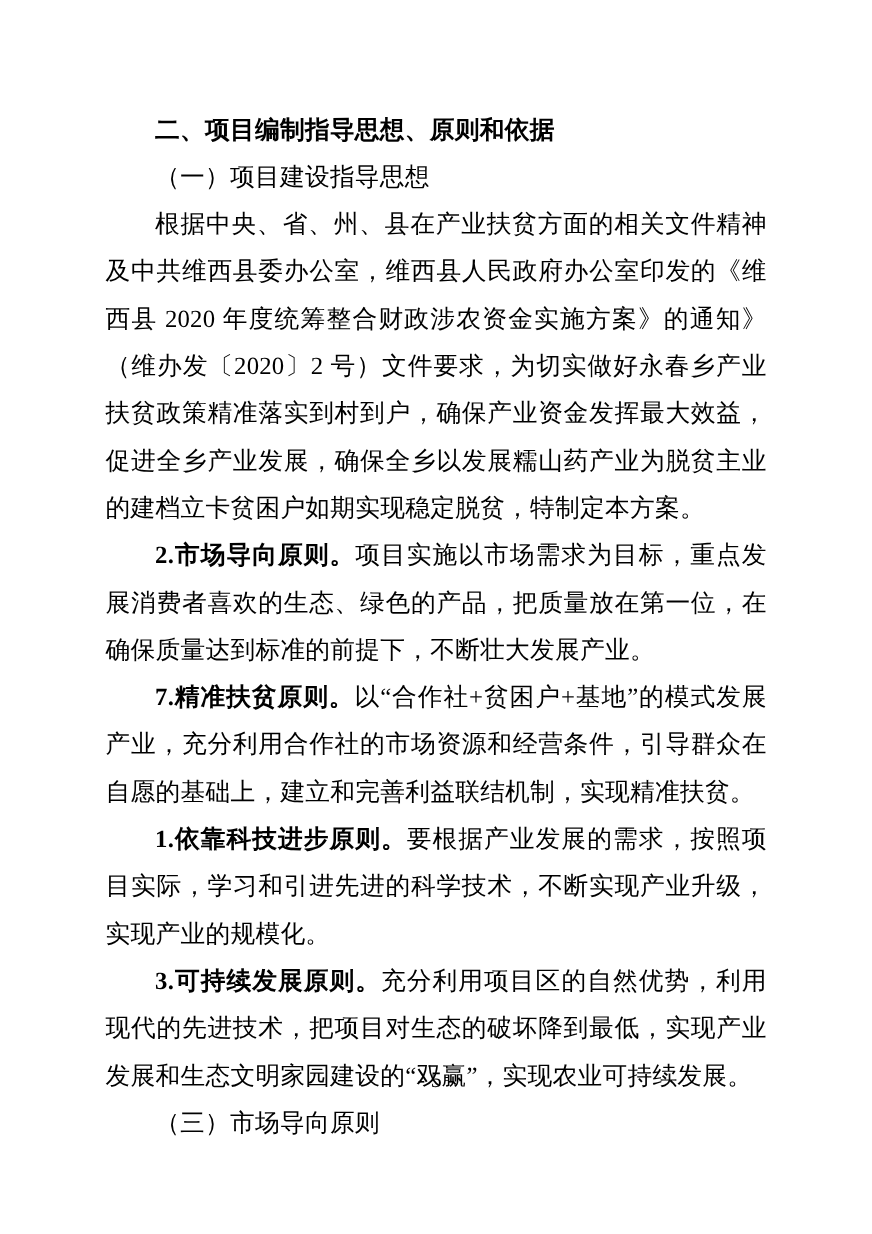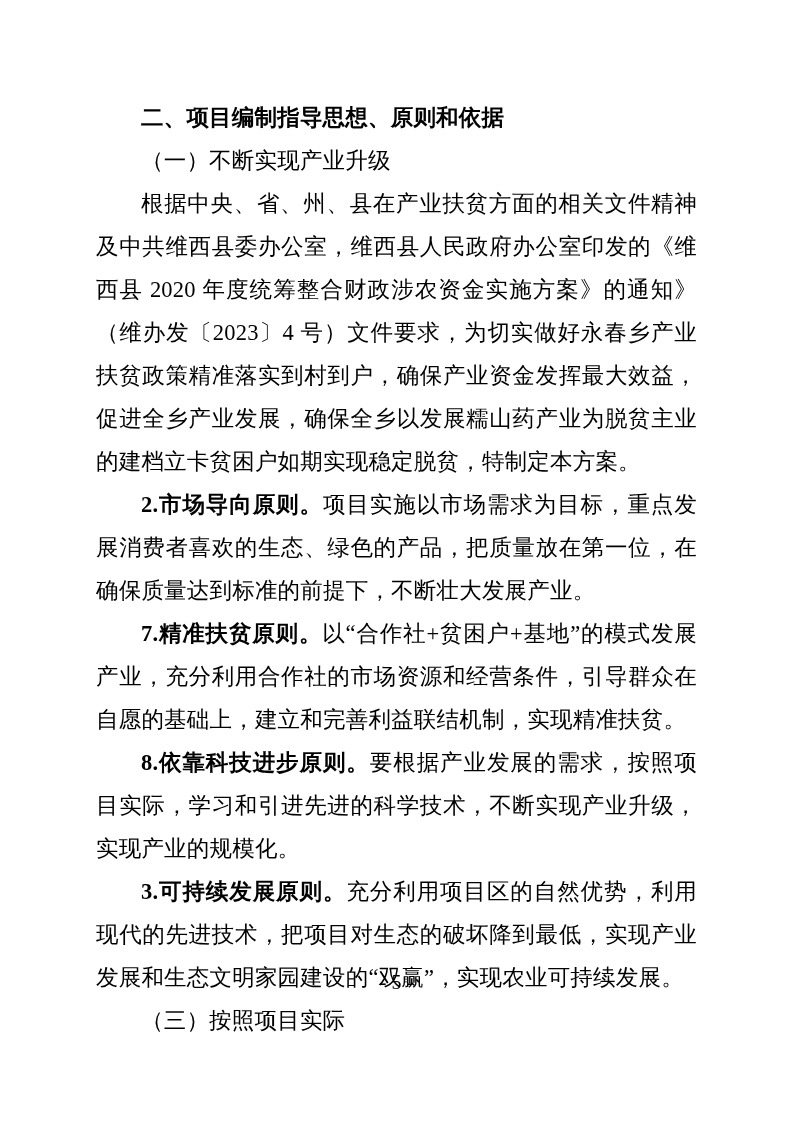--- a/index.html
+++ b/index.html
@@ -58,31 +58,31 @@
   }
 </style>
 </head>
 <body>
 
 <div class="page">
   <div class="doc-body">
 
     <p class="heading">二、项目编制指导思想、原则和依据</p>
 
-    <p class="subheading">（一）不断实现产业升级</p>
+    <p class="subheading">（一）项目建设指导思想</p>
 
-    <p class="para">根据中央、省、州、县在产业扶贫方面的相关文件精神及中共维西县委办公室，维西县人民政府办公室印发的《维西县 2020 年度统筹整合财政涉农资金实施方案》的通知》（维办发〔2023〕4 号）文件要求，为切实做好永春乡产业扶贫政策精准落实到村到户，确保产业资金发挥最大效益，促进全乡产业发展，确保全乡以发展糯山药产业为脱贫主业的建档立卡贫困户如期实现稳定脱贫，特制定本方案。</p>
+    <p class="para">根据中央、省、州、县在产业扶贫方面的相关文件精神及中共维西县委办公室，维西县人民政府办公室印发的《维西县 2020 年度统筹整合财政涉农资金实施方案》的通知》（维办发〔2020〕2 号）文件要求，为切实做好永春乡产业扶贫政策精准落实到村到户，确保产业资金发挥最大效益，促进全乡产业发展，确保全乡以发展糯山药产业为脱贫主业的建档立卡贫困户如期实现稳定脱贫，特制定本方案。</p>
 
 
     <p class="para"><span class="bold-lead">2.市场导向原则。</span><span>项目实施以市场需求为目标，重点发展消费者喜欢的生态、绿色的产品，把质量放在第一位，在确保质量达到标准的前提下，不断壮大发展产业。</span></p>
 
     <p class="para"><span class="bold-lead">7.精准扶贫原则。</span><span>以“合作社+贫困户+基地”的模式发展产业，充分利用合作社的市场资源和经营条件，引导群众在自愿的基础上，建立和完善利益联结机制，实现精准扶贫。</span></p>
 
-    <p class="para"><span class="bold-lead">8.依靠科技进步原则。</span><span>要根据产业发展的需求，按照项目实际，学习和引进先进的科学技术，不断实现产业升级，实现产业的规模化。</span></p>
+    <p class="para"><span class="bold-lead">1.依靠科技进步原则。</span><span>要根据产业发展的需求，按照项目实际，学习和引进先进的科学技术，不断实现产业升级，实现产业的规模化。</span></p>
 
     <p class="para"><span class="bold-lead">3.可持续发展原则。</span><span>充分利用项目区的自然优势，利用现代的先进技术，把项目对生态的破坏降到最低，实现产业发展和生态文明家园建设的“双赢”，实现农业可持续发展。</span></p>
 
-    <p class="subheading">（三）按照项目实际</p>
+    <p class="subheading">（三）市场导向原则</p>
 
   </div>
 
   <div class="footer">- 5 -</div>
 </div>
 
 </body></html>

